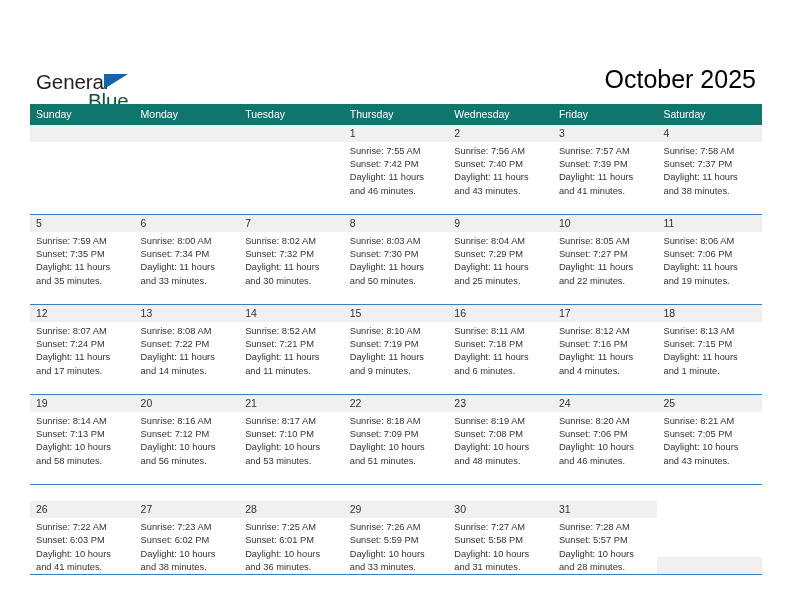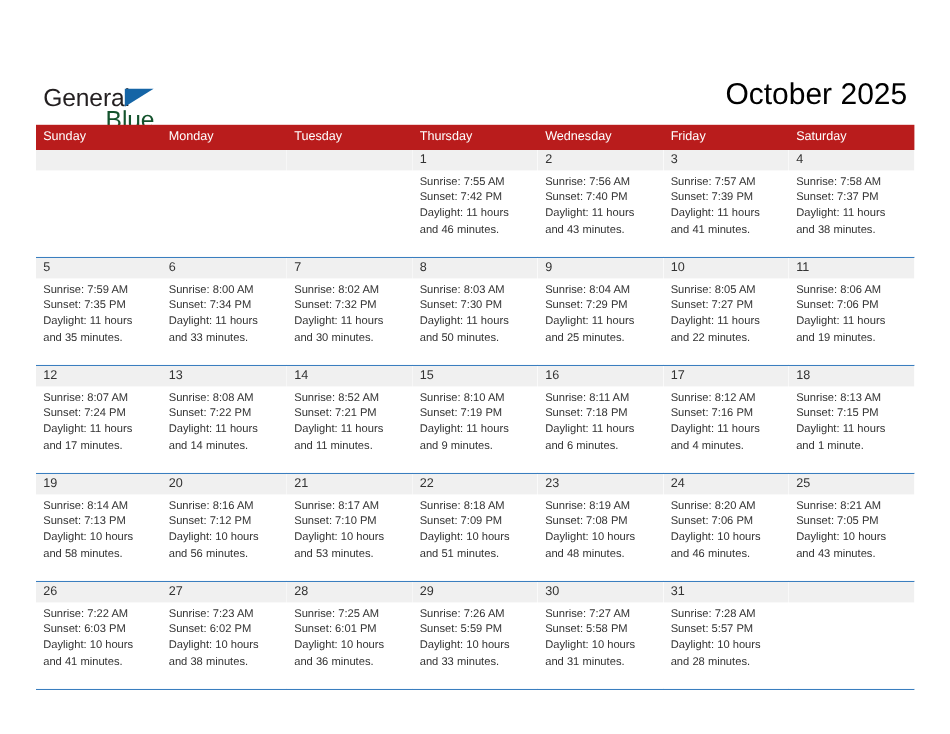--- a/index.html
+++ b/index.html
@@ -88,21 +88,21 @@
 
   
   .calendar {
     position: absolute;
     left: 30px;
     top: 104px;
     width: 732px;
   }
   .weekdays {
     display: flex;
-    background: #b91c1c;
+    background: #0f766e;
     height: 21px;
   }
   .weekday {
     flex: 1 1 0;
     color: #ffffff;
     font-size: 10.5px;
     line-height: 21px;
     padding-left: 6px;
     box-sizing: border-box;
     white-space: nowrap;
@@ -110,20 +110,21 @@
 
   .week {
     display: flex;
     border-bottom: 1.3px solid #3a7ebf;
     height: 90px;
     box-sizing: border-box;
     background: #ffffff;
   }
   .week:last-child {
     border-bottom: 1.3px solid #3a7ebf;
+    align-items: flex-end;
   }
   .day {
     flex: 1 1 0;
     position: relative;
     box-sizing: border-box;
     overflow: hidden;
     background: #ffffff;
   }
   .day-numband {
     height: 17px;

